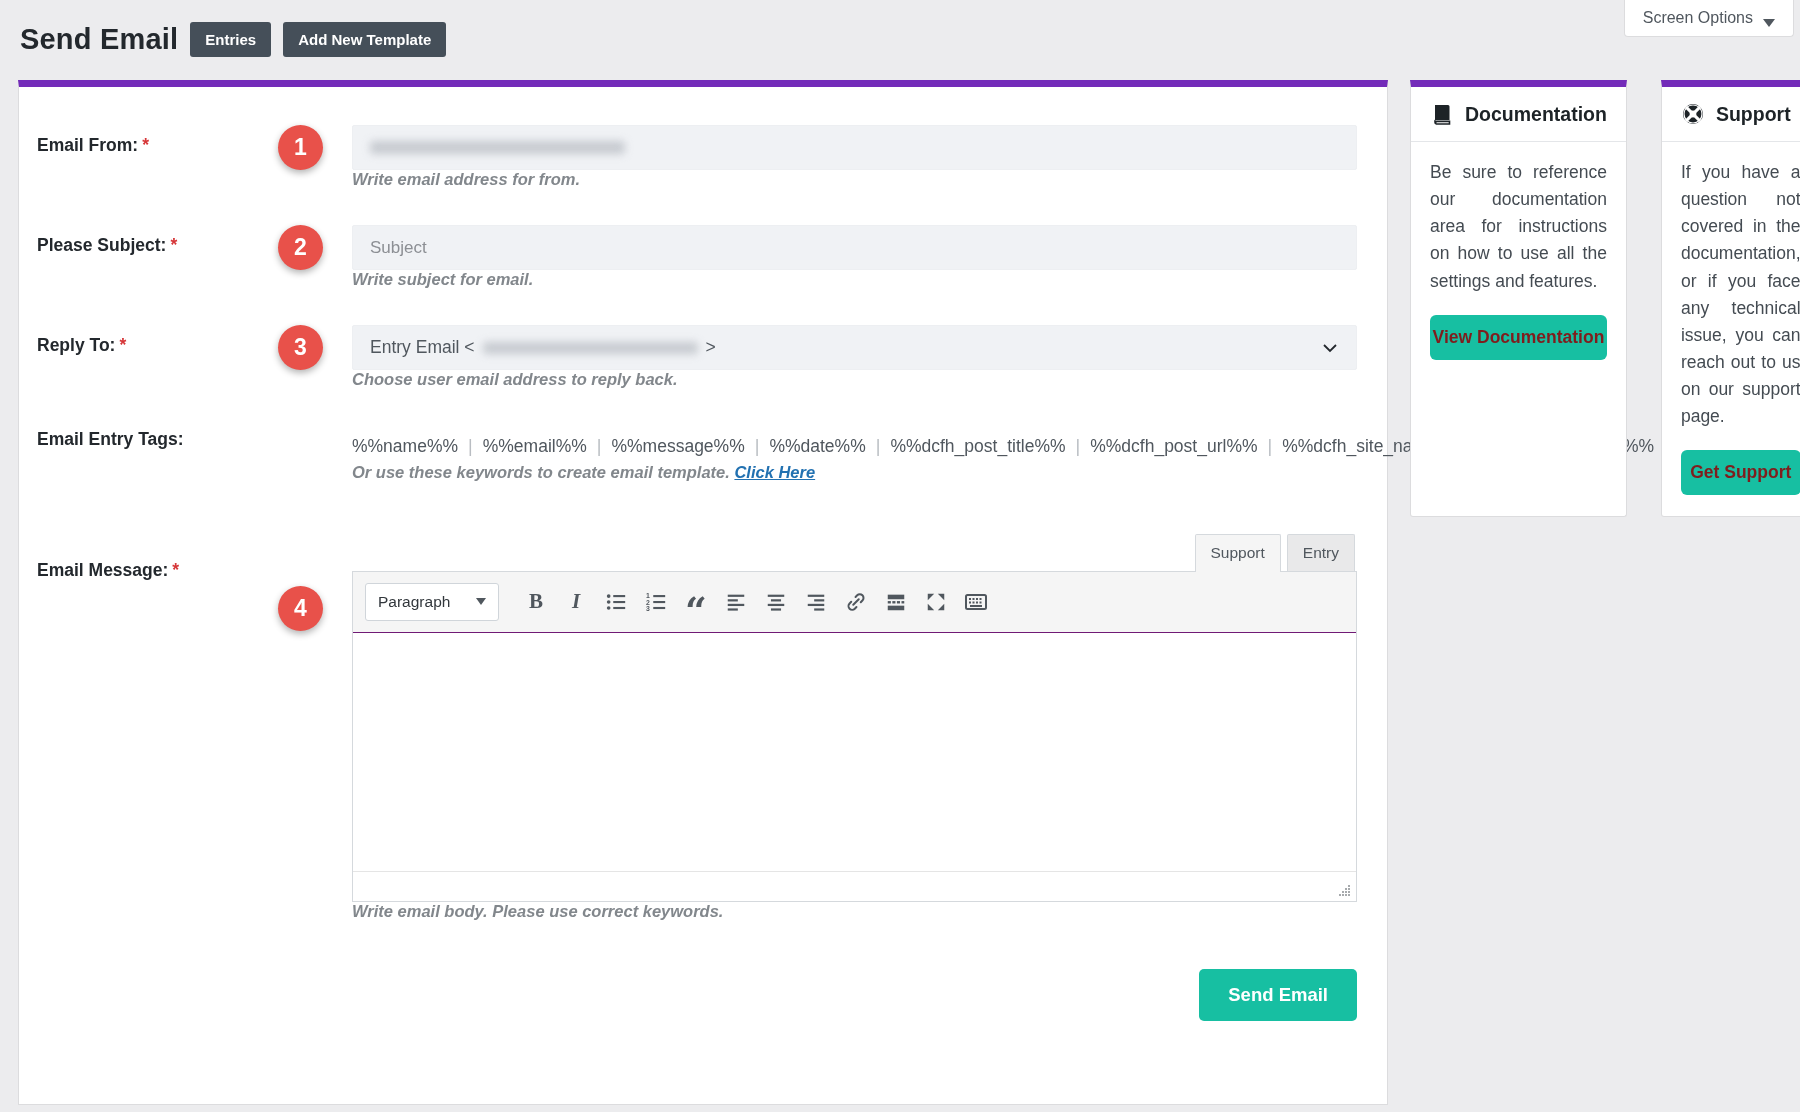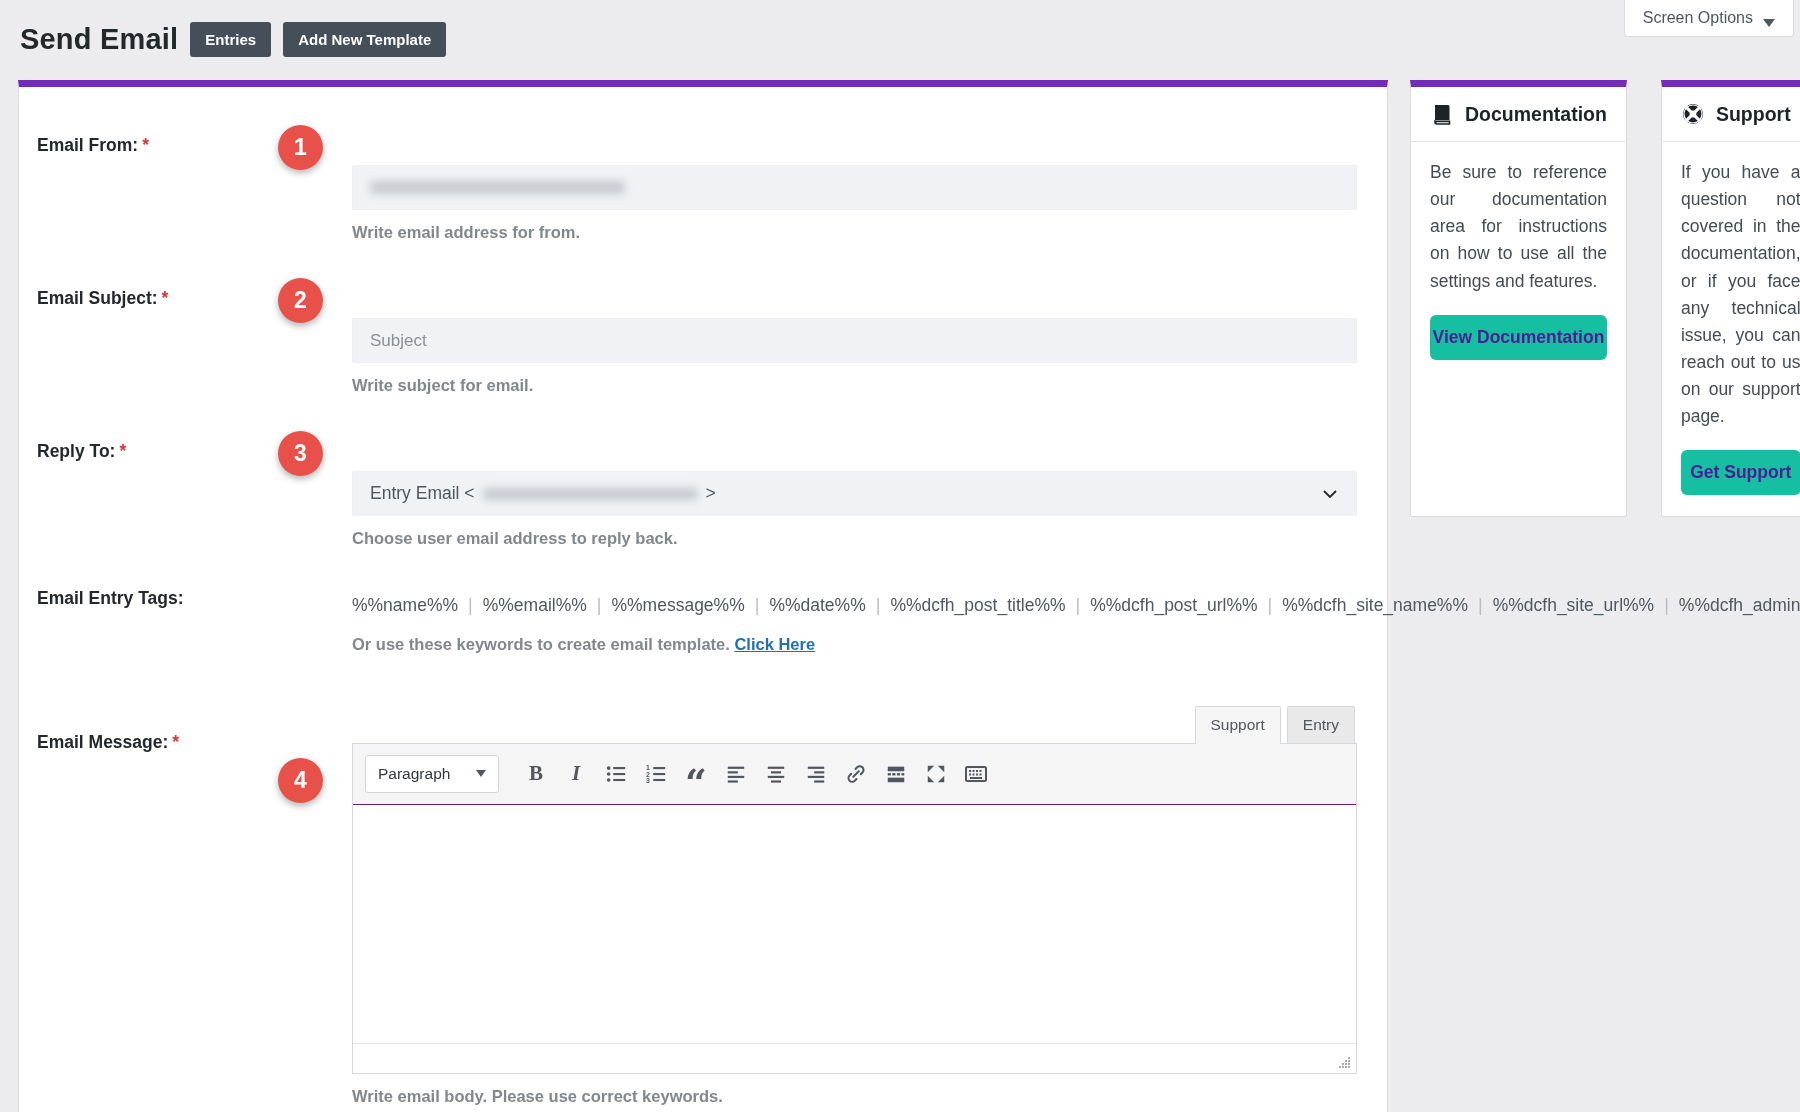--- a/index.html
+++ b/index.html
@@ -30,27 +30,27 @@
   
   .form-row{display:flex;margin-bottom:36px;}
   .label-col{width:212px;padding-top:10px;font-size:17.5px;font-weight:700;color:#23282d;}
   .req{color:#d63638;margin-left:4px;font-weight:700;}
   .badge-col{width:103px;display:flex;justify-content:center;align-items:flex-start;}
   .badge{width:45px;height:45px;border-radius:50%;background:var(--badge-red);color:#fff;
     font-size:23px;font-weight:700;display:flex;align-items:center;justify-content:center;
     box-shadow:0 3px 7px rgba(0,0,0,.3);}
   .field-col{flex:1;max-width:1032px;}
   .input-box{height:45px;background:#f0f2f5;border:1px solid #edeff2;border-radius:2px;width:100%;
-    font-size:17px;color:#8c8f94;padding:0 17px;display:flex;align-items:center;font-family:"Liberation Sans",sans-serif;margin-top:40px;}
+    font-size:17px;color:#8c8f94;padding:0 17px;display:flex;align-items:center;font-family:"Liberation Sans",sans-serif;}
   input.input-box::placeholder{color:#8c8f94;opacity:1;}
   .redact-bar{display:inline-block;height:13px;width:255px;border-radius:4px;background:#bfc3c9;filter:blur(4px);opacity:.85;}
   .redact-bar.small{width:215px;height:12px;margin:0 8px;}
   .select-box{justify-content:space-between;color:#50575e;cursor:pointer;}
   .select-left{display:flex;align-items:center;font-size:17.5px;color:#50575e;}
-  .help{margin-top:13px;color:#82878c;font-size:16.5px;font-weight:600;}
+  .help{font-style:italic;color:#82878c;font-size:16.5px;font-weight:600;}
   .help a{color:#2271b1;font-weight:700;text-decoration:underline;}
   
   .tags{font-size:17.5px;color:#50575e;line-height:1.75;padding-top:6px;max-width:920px;}
   .tag-sep{color:#b9bdc2;margin:0 10px;font-size:18px;}
   
   .editor-tabs{display:flex;justify-content:flex-end;position:relative;z-index:2;padding-right:2px;}
   .tab{padding:9px 15px;font-size:15.5px;color:#50575e;border:1px solid #d5d9dd;border-bottom:none;
     margin-left:6px;background:#e9e9ea;cursor:pointer;border-radius:2px 2px 0 0;}
   .tab.active{background:#f5f5f5;margin-bottom:-1px;padding-bottom:10px;}
   .editor-frame{border:1px solid #d5d9dd;background:#fff;}
@@ -70,21 +70,21 @@
   
   .submit-row{display:flex;justify-content:flex-end;margin-top:48px;}
   .send-btn{background:var(--teal);color:#fff;font-weight:700;font-size:18.5px;border:none;border-radius:5px;
     padding:15px 29px;cursor:pointer;font-family:"Liberation Sans",sans-serif;}
   
   .sidebar{width:380px;display:flex;gap:34px;}
   .side-box{background:#fff;border:1px solid #dcdcde;border-top:7px solid var(--accent-purple);border-radius:0 0 3px 3px;}
   .side-head{display:flex;align-items:center;gap:11px;padding:15px 19px;border-bottom:1px solid #e4e6e9;
     font-size:19.5px;font-weight:700;color:#1d2327;}
   .side-body{padding:17px 19px 6px;font-size:17.5px;color:#444b52;text-align:justify;line-height:1.55;}
-  .side-btn{display:block;width:calc(100% - 38px);margin:14px 19px 21px;background:var(--teal);color:#4c1d95;text-align:center;
+  .side-btn{display:block;width:calc(100% - 38px);margin:14px 19px 21px;background:var(--teal);color:#7f1d1d;text-align:center;
     padding:12px 0;border:none;border-radius:6px;font-weight:700;font-size:17.5px;cursor:pointer;font-family:"Liberation Sans",sans-serif;}
 </style>
 </head>
 <body>
 
 <div class="topbar">
   <h1 class="page-title">Send Email</h1>
   <button class="top-btn">Entries</button>
   <button class="top-btn">Add New Template</button>
   <div class="screen-options">
@@ -107,21 +107,21 @@
       <div class="field-col">
         <div class="input-box">
           <span class="redact-bar"></span>
         </div>
         <div class="help">Write email address for from.</div>
       </div>
     </div>
 
     <div class="form-row">
       <div class="label-col">
-        <span>Email Subject:</span><span class="req">*</span>
+        <span>Please Subject:</span><span class="req">*</span>
       </div>
       <div class="badge-col">
         <span class="badge">2</span>
       </div>
       <div class="field-col">
         <input class="input-box" type="text" placeholder="Subject" style="">
         <div class="help">Write subject for email.</div>
       </div>
     </div>
 

